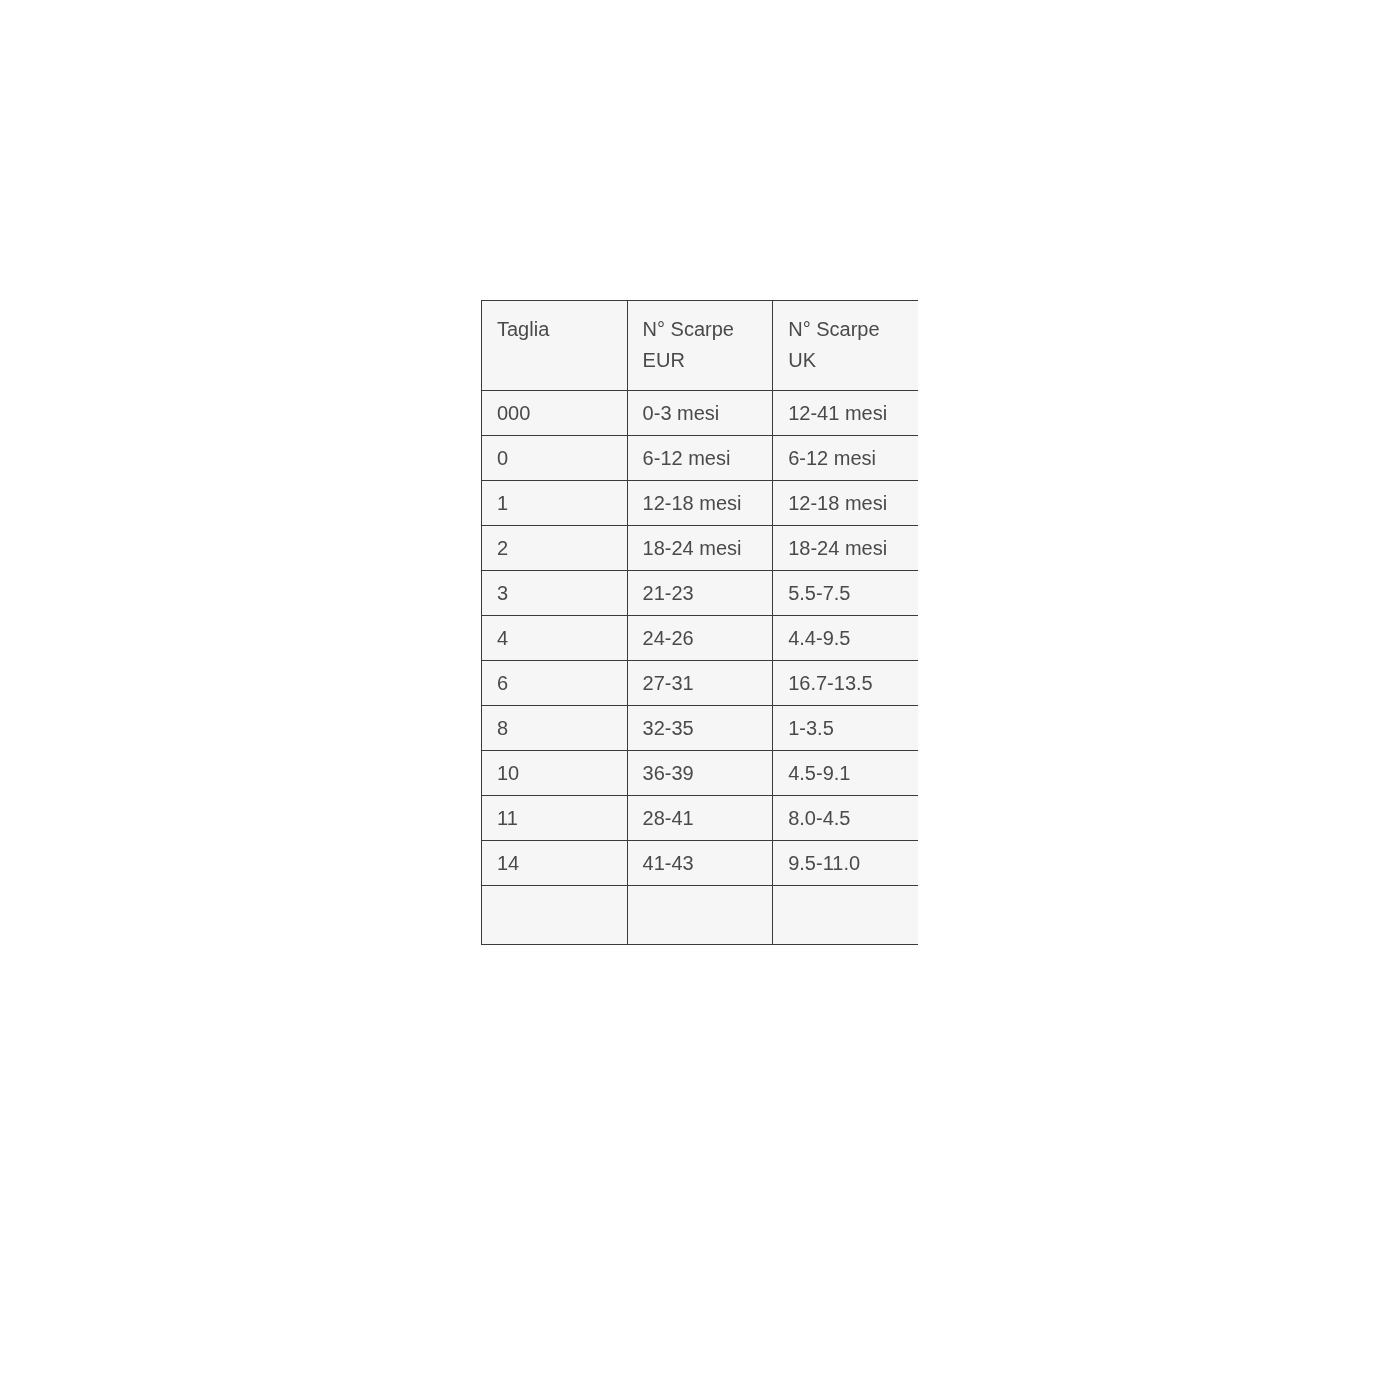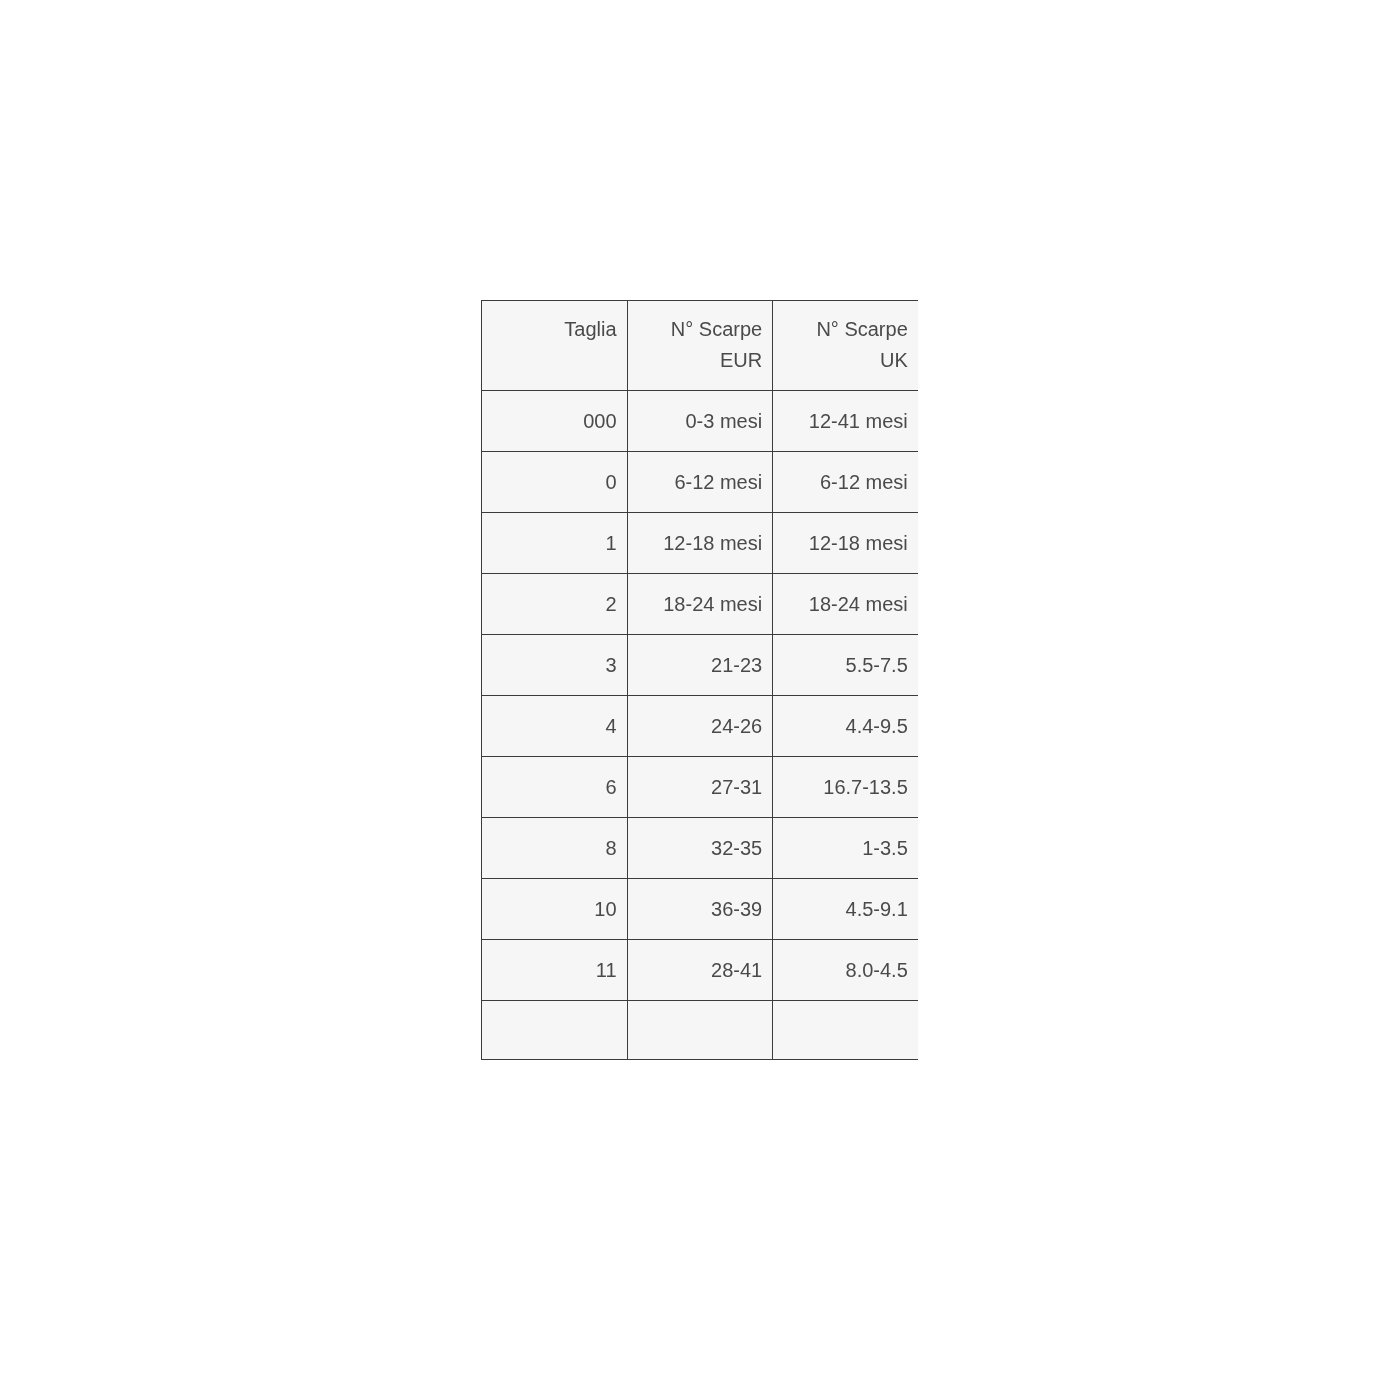--- a/index.html
+++ b/index.html
@@ -27,32 +27,32 @@
     table-layout: fixed;
     width: 437px;
   }
   table.size-chart th,
   table.size-chart td {
     border: 1.5px solid #3b3b3b;
     background: #f6f6f6;
     color: #4a4a4a;
     font-size: 20px;
     font-weight: 400;
-    text-align: right;
+    text-align: left;
     box-sizing: border-box;
     width: 145.6px;
     line-height: 1.55;
   }
   table.size-chart th {
     height: 90px;
     vertical-align: top;
     padding: 13px 10px 10px 15px;
   }
   table.size-chart td {
-    height: 61px;
+    height: 45px;
     vertical-align: middle;
     padding: 0 10px 0 15px;
   }
   table.size-chart tr.partial-row td {
     height: 59px;
   }
 </style>
 </head>
 <body>
 
@@ -109,20 +109,25 @@
         <tr>
           <td>10</td>
           <td>36-39</td>
           <td>4.5-9.1</td>
         </tr>
         <tr>
           <td>11</td>
           <td>28-41</td>
           <td>8.0-4.5</td>
         </tr>
+        <tr>
+          <td>14</td>
+          <td>41-43</td>
+          <td>9.5-11.0</td>
+        </tr>
         <tr class="partial-row">
           <td></td>
           <td></td>
           <td></td>
         </tr>
       </tbody>
   </table>
 </div>
 
 </body></html>

